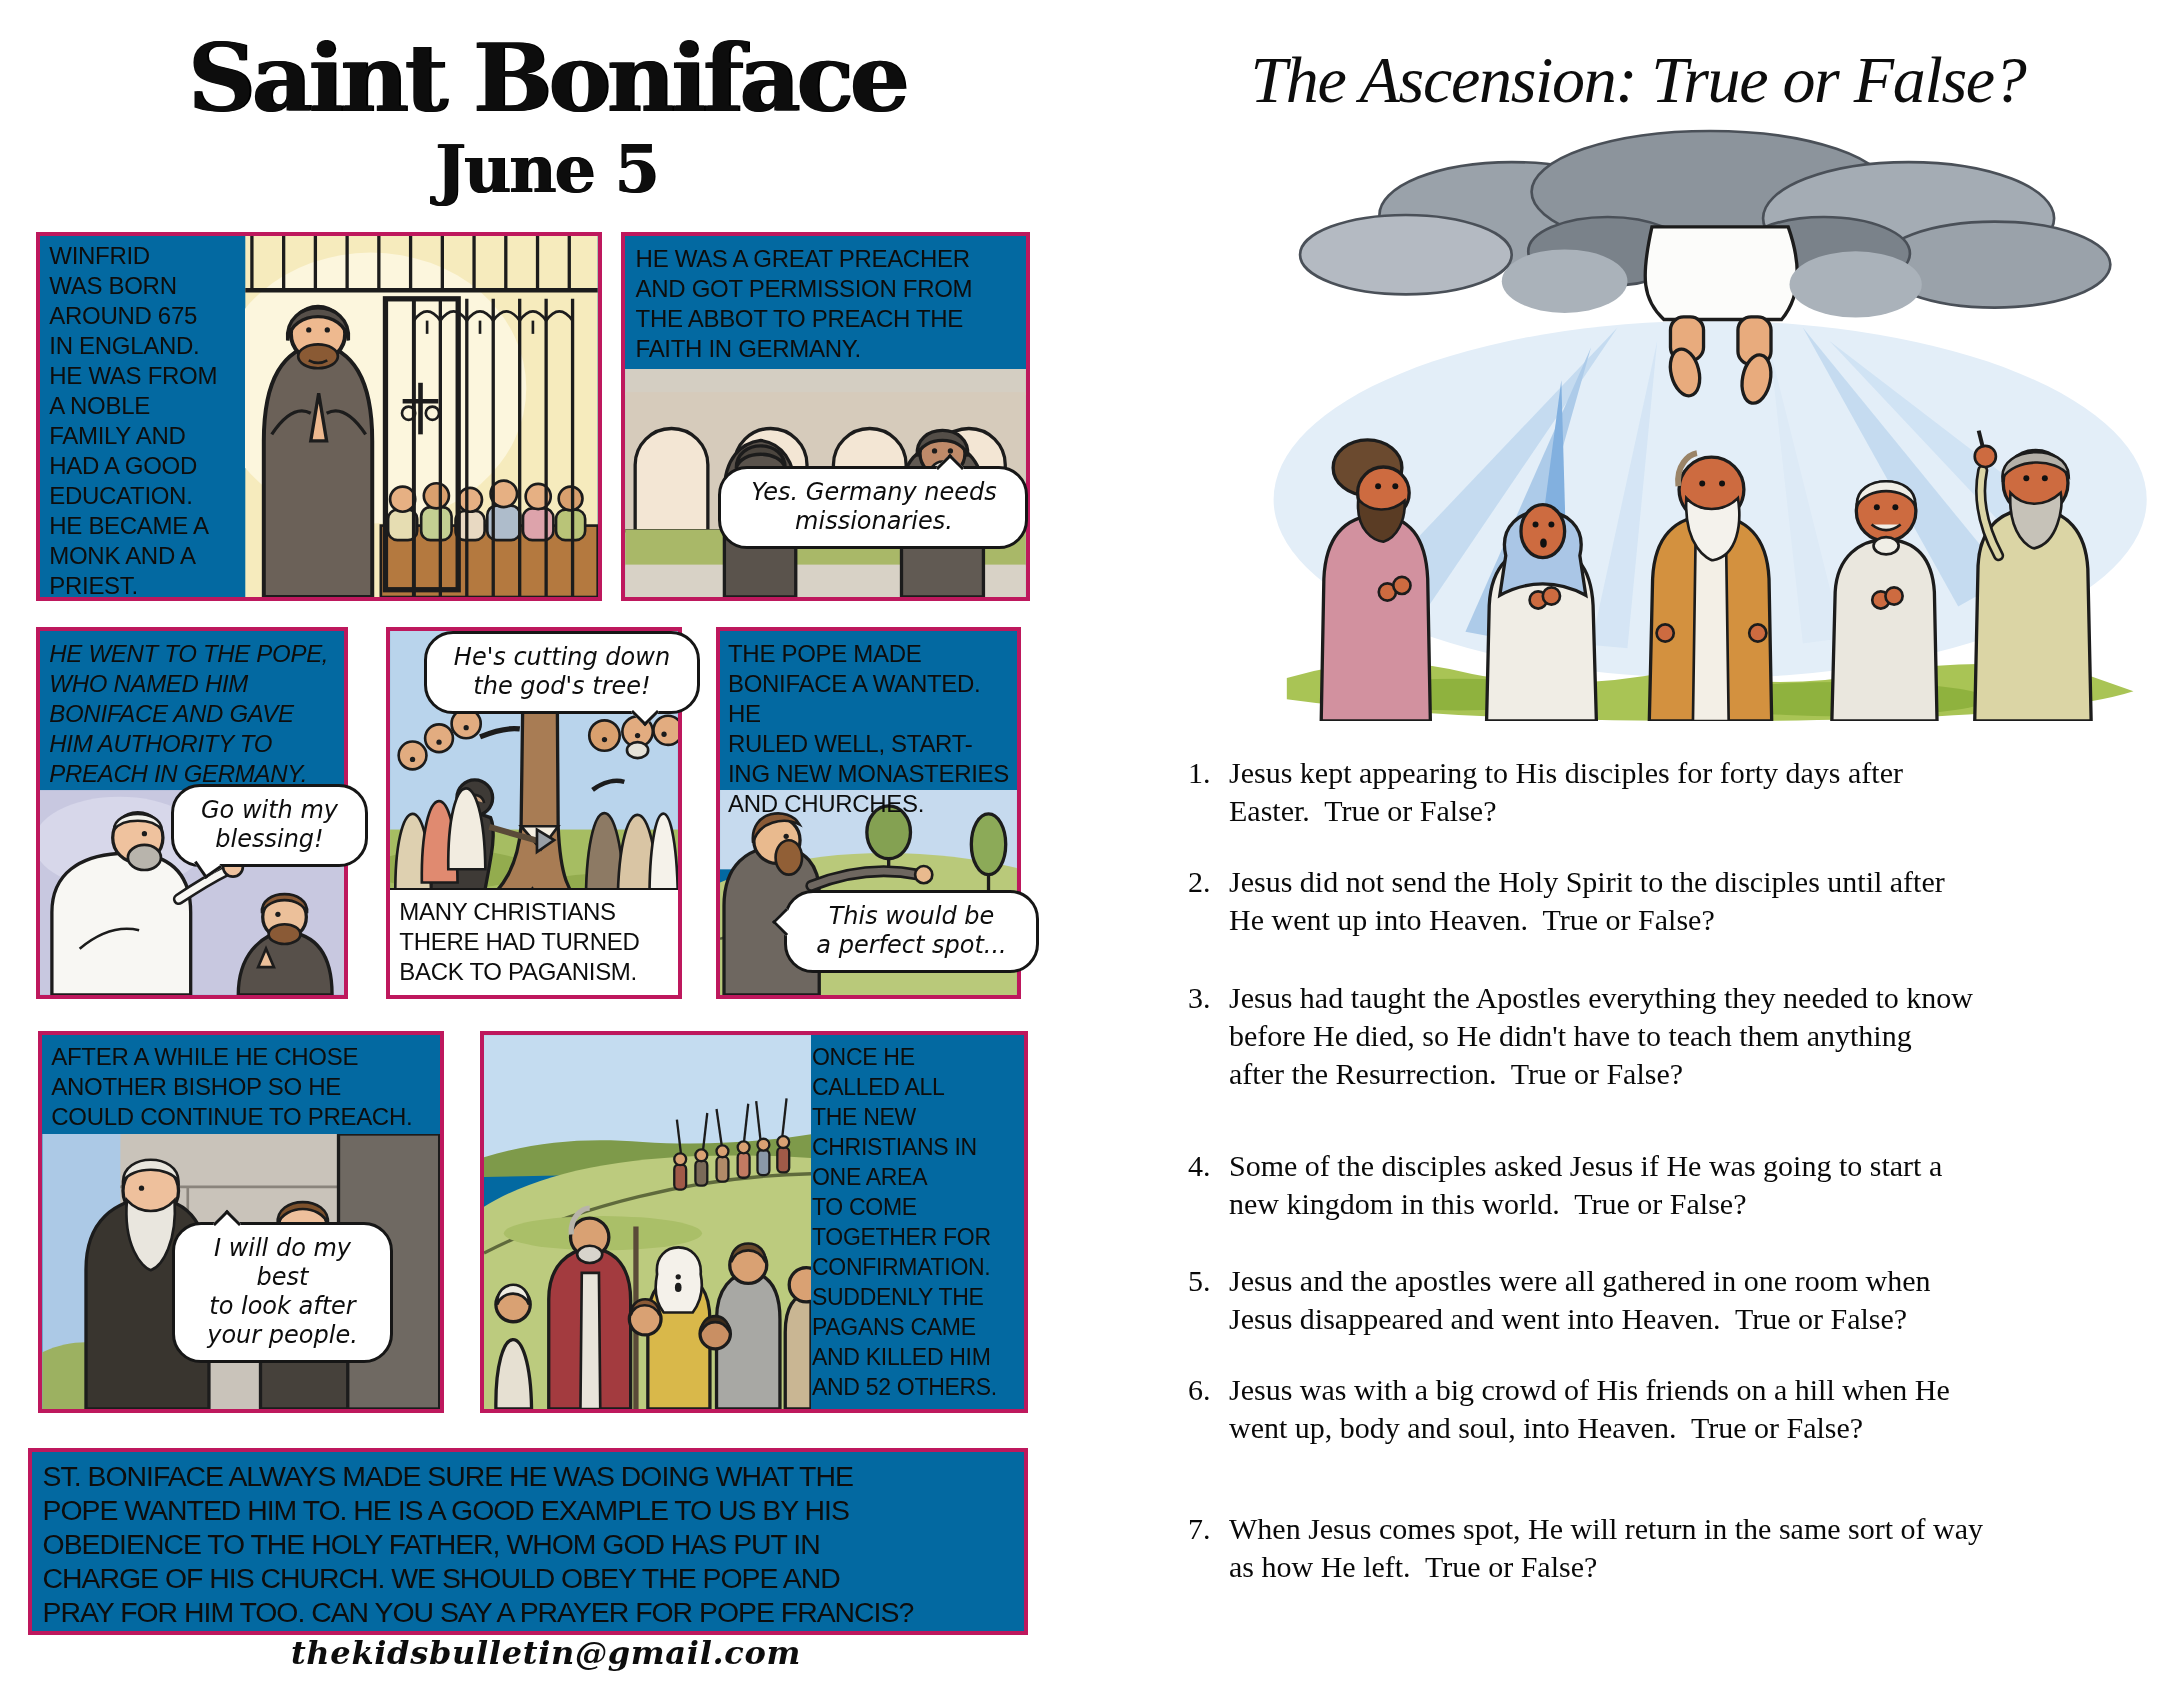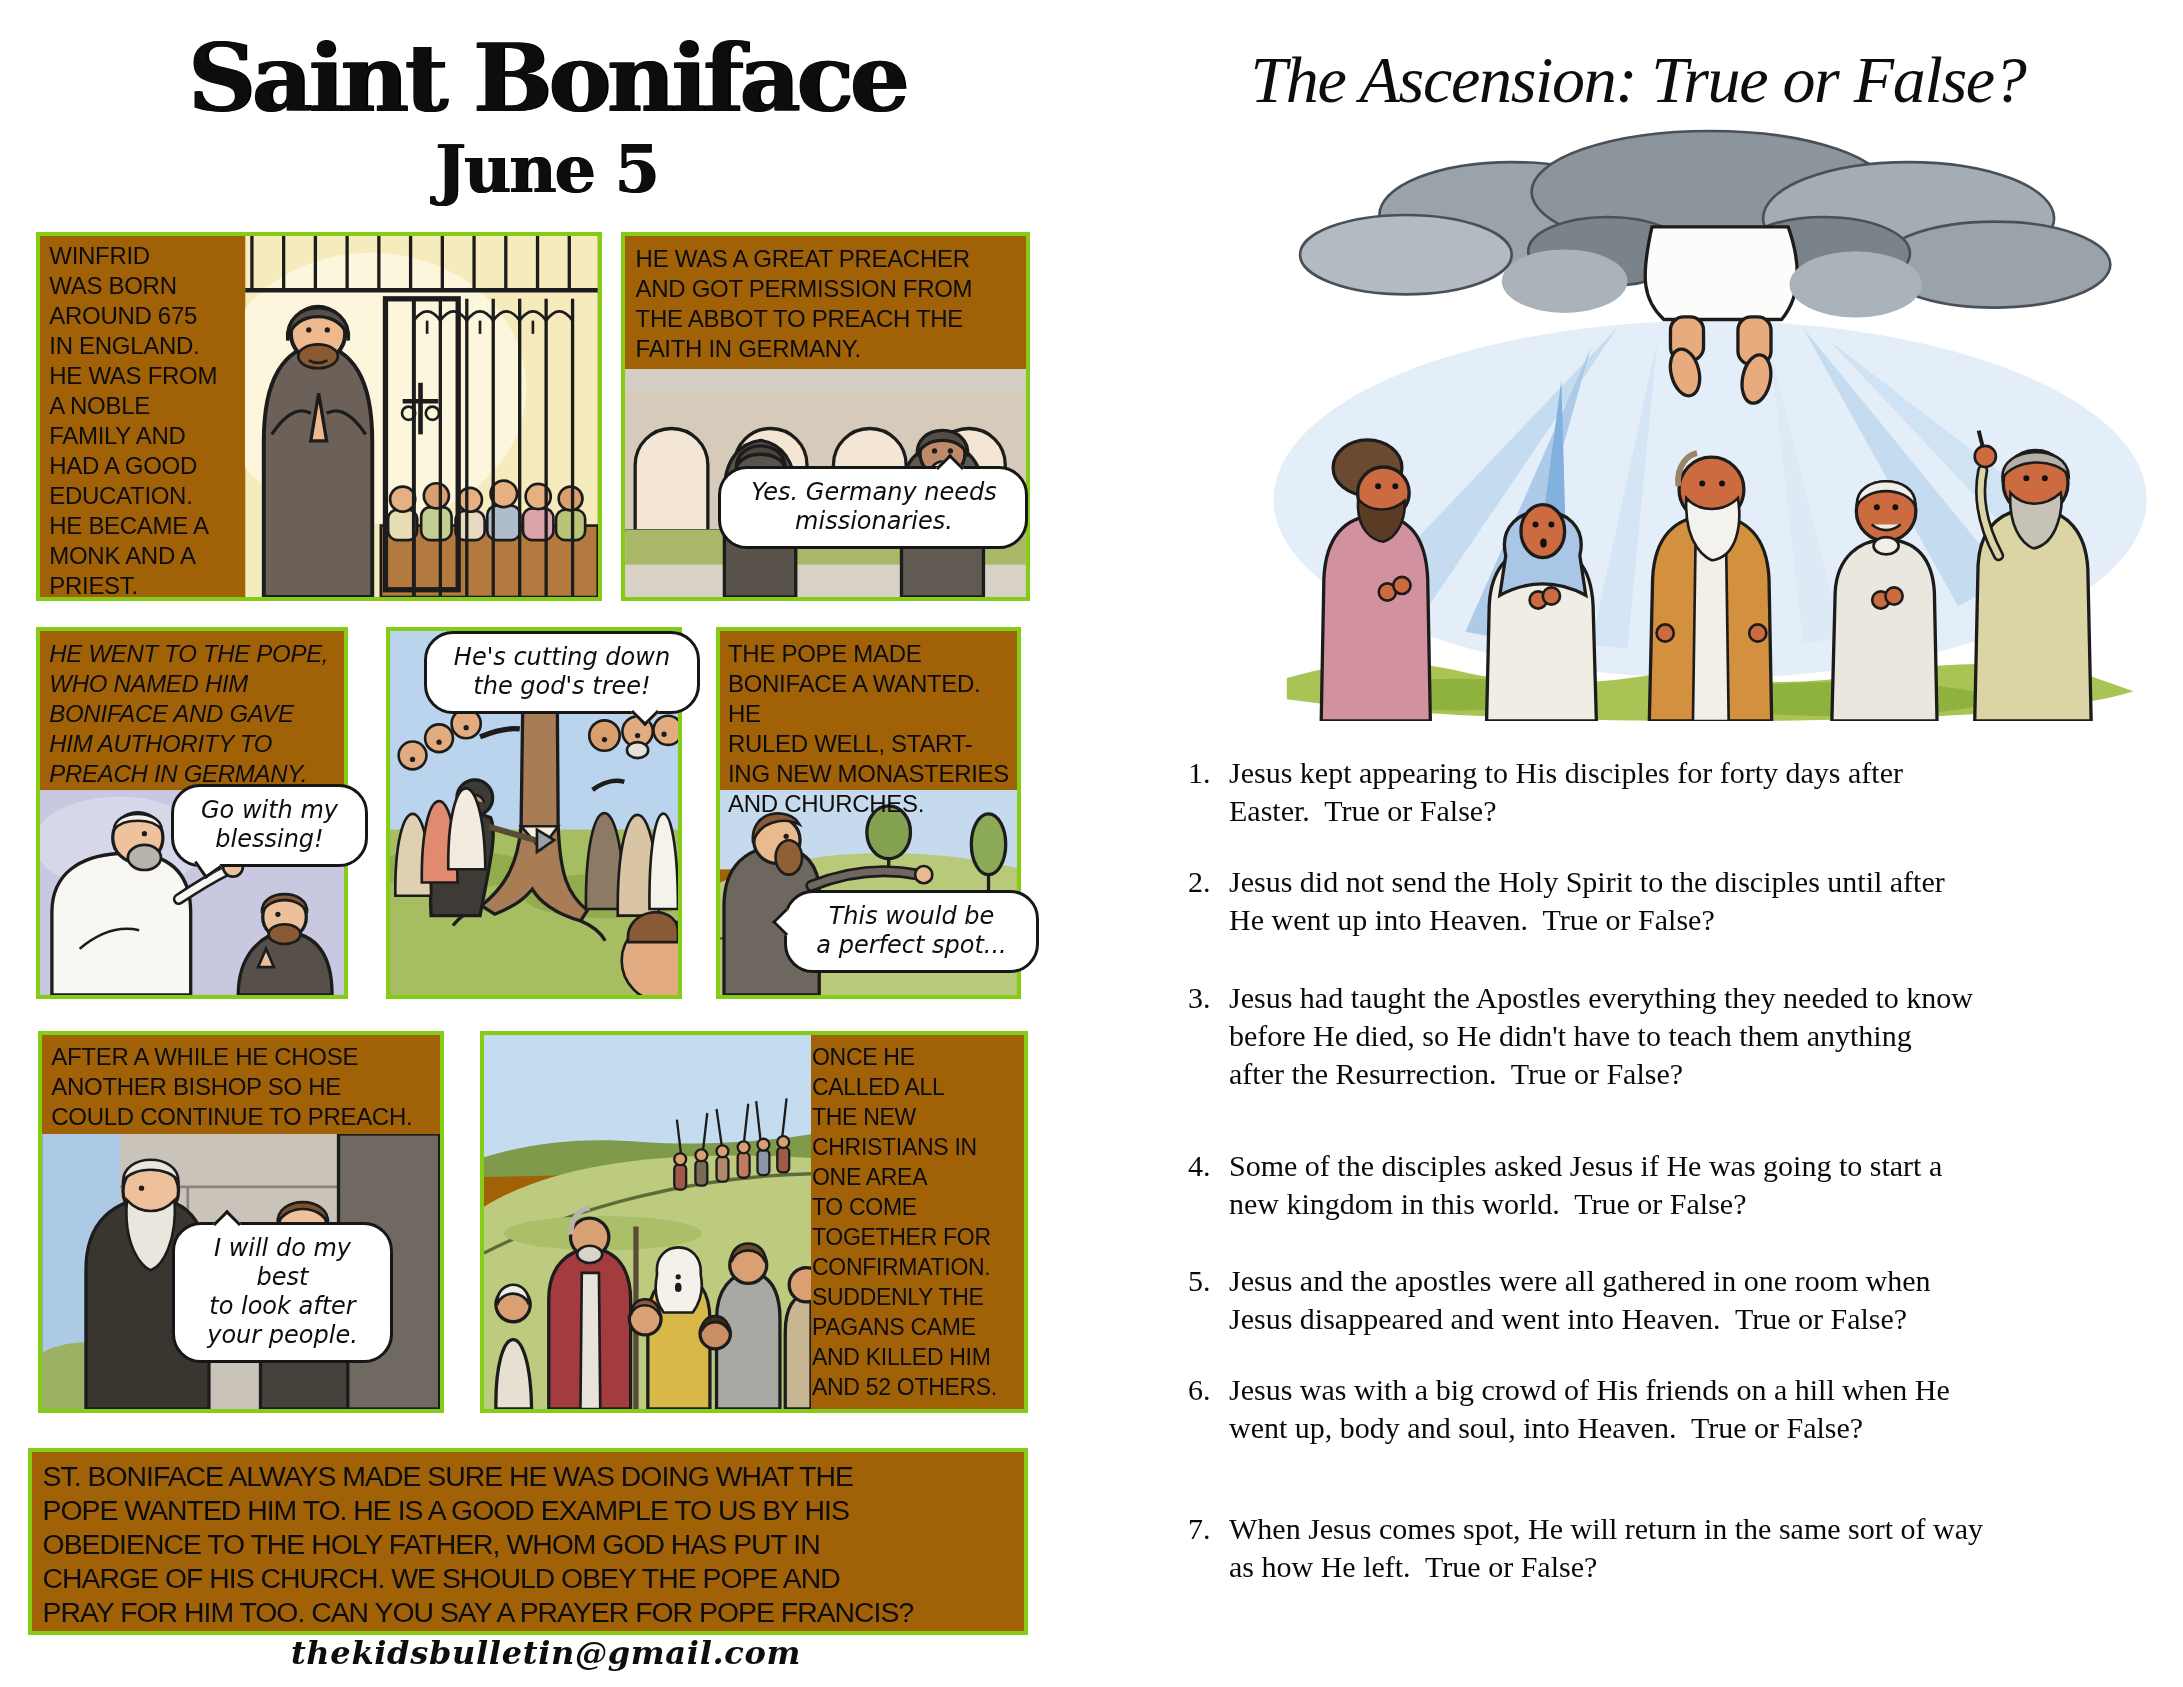--- a/index.html
+++ b/index.html
@@ -9,21 +9,21 @@
 
   
   .c-title{position:absolute;left:0;top:25px;width:1092px;text-align:center;
            font-family:"DejaVu Serif",serif;font-weight:bold;font-size:94px;line-height:106px;
            letter-spacing:-4px;text-shadow:2px 0 0 #000;}
   .c-sub{position:absolute;left:0;top:135px;width:1092px;text-align:center;
          font-family:"DejaVu Serif",serif;font-weight:bold;font-size:65px;line-height:69px;
          letter-spacing:-2px;text-shadow:1.3px 0 0 #000;}
 
   
-  .panel{position:absolute;background:#a16207;border:4px solid #84cc16;box-sizing:border-box;}
+  .panel{position:absolute;background:#0369a1;border:4px solid #be185d;box-sizing:border-box;}
   #p1{left:36px;top:232px;width:566px;height:369px;}
   #p2{left:621px;top:232px;width:409px;height:369px;}
   #p3{left:36px;top:627px;width:312px;height:372px;}
   #p4{left:386px;top:627px;width:296px;height:372px;}
   #p5{left:716px;top:627px;width:305px;height:372px;}
   #p6{left:38px;top:1031px;width:406px;height:382px;}
   #p7{left:480px;top:1031px;width:548px;height:382px;}
   #p8{left:28px;top:1432px;width:1000px;height:187px;margin-top:16px;}
 
   .cap{font-family:"Liberation Sans",sans-serif;font-size:24px;line-height:30px;
@@ -281,20 +281,25 @@
         <path d="M306,240 C322,228 340,224 354,228" fill="none" stroke-width="7"></path>
         <circle cx="324" cy="164" r="4" fill="#1c1c1c" stroke="none"></circle>
         <circle cx="374" cy="158" r="4" fill="#1c1c1c" stroke="none"></circle>
         <circle cx="414" cy="156" r="4" fill="#1c1c1c" stroke="none"></circle>
         <circle cx="412" cy="498" r="62" fill="#e2ac80"></circle>
         <path d="M360,470 C352,420 430,408 435,452 L435,470 Z" fill="#8a5a36"></path>
       </g>
     </svg>
     <div class="bubble b4"><span>He's cutting down
 the god's tree!</span><i class="tail"></i></div>
+    <div class="capstrip">
+      <div class="cap">MANY CHRISTIANS
+THERE HAD TURNED
+BACK TO PAGANISM.</div>
+    </div>
   </div>
 
   <div class="panel" id="p5">
     <svg width="297" height="205" viewBox="0 0 449 310">
       <rect width="449" height="120" fill="#c6daee"></rect>
       <path d="M0,140 C120,88 300,82 449,118 L449,310 L0,310 Z" fill="#b9c97a"></path>
       <ellipse cx="290" cy="180" rx="120" ry="22" fill="#9db35a"></ellipse>
       <ellipse cx="120" cy="250" rx="110" ry="26" fill="#a8bc64"></ellipse>
       <path d="M0,225 C150,180 300,158 449,168" fill="none" stroke="#57603a" stroke-width="4"></path>
       <g stroke="#1c1c1c" stroke-width="5">

